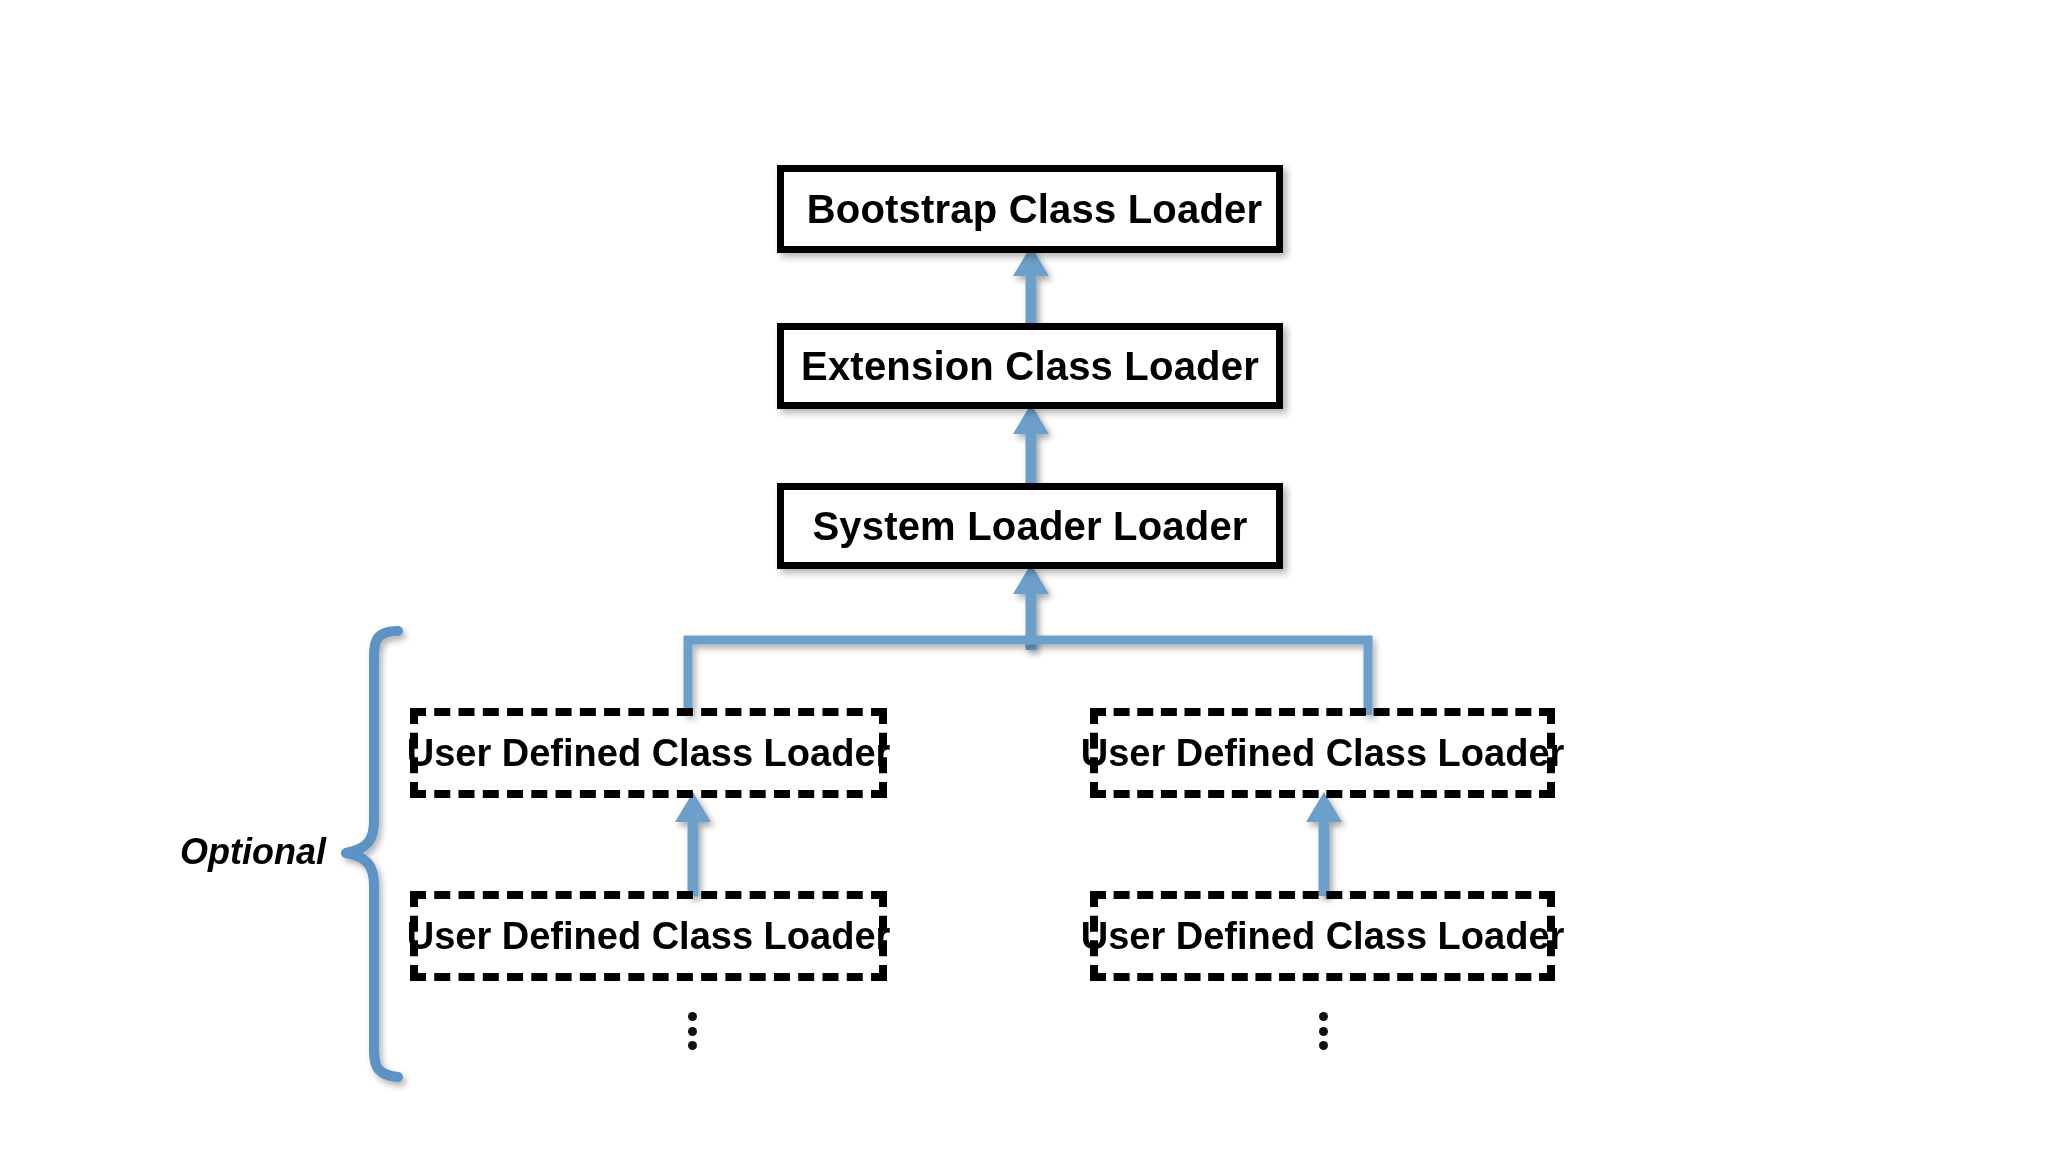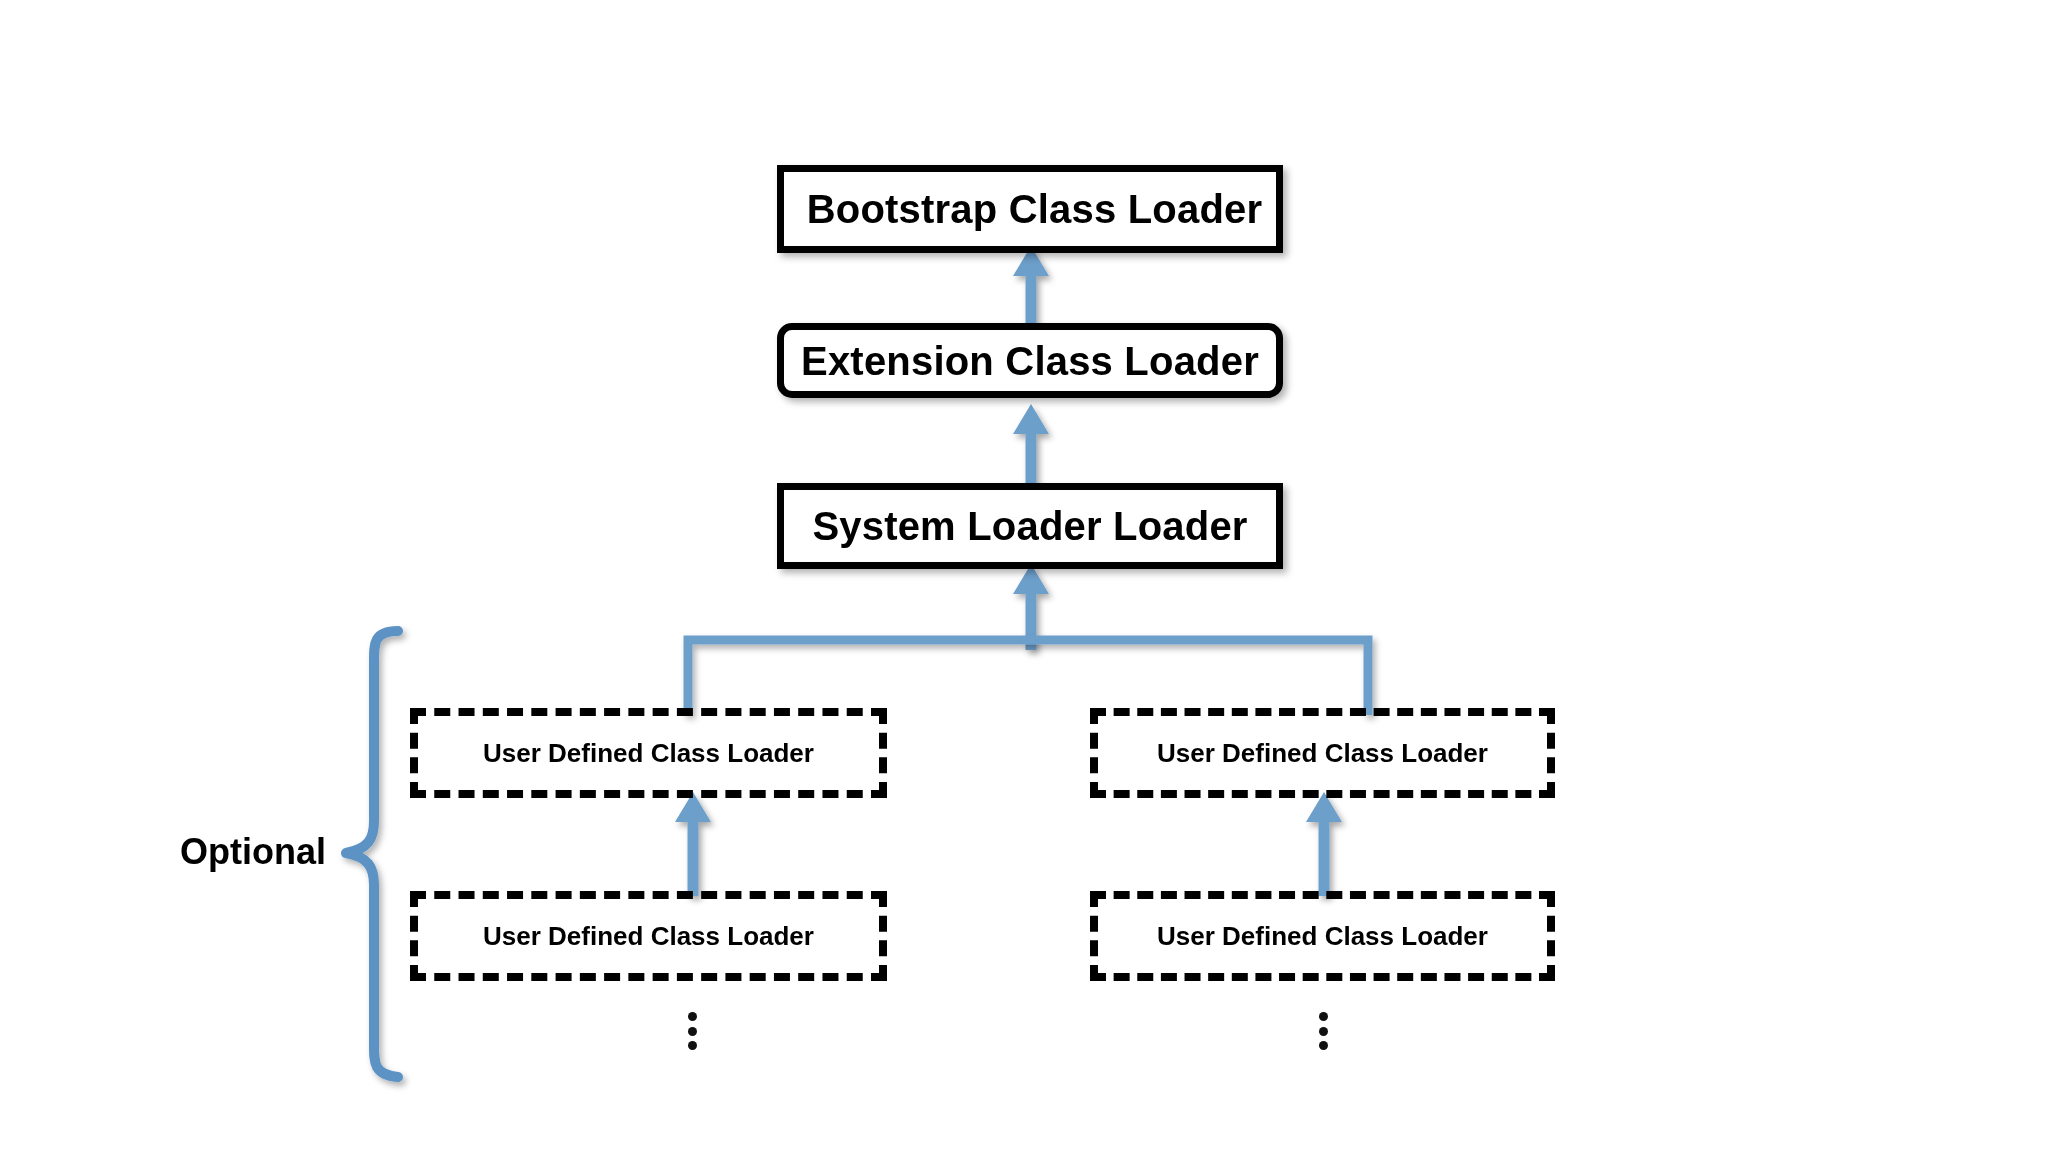--- a/index.html
+++ b/index.html
@@ -41,21 +41,21 @@
   .node-dashed {
     position: absolute;
     box-sizing: border-box;
     background: transparent;
     border: 8px dashed #000000;
     display: flex;
     align-items: center;
     justify-content: center;
   }
   .node-dashed .node-label {
-    font-size: 26px;
+    font-size: 38px;
     font-weight: bold;
     color: #000000;
     white-space: nowrap;
     line-height: 1;
   }
 
   
   .arrow-svg {
     position: absolute;
     overflow: visible;
@@ -184,27 +184,27 @@
       <path class="brace-path" stroke="#5b92c4" d="M 58 6
                C 34 6 34 18 34 36
                L 34 196
                C 34 214 28 224 6 228
                C 28 232 34 242 34 260
                L 34 420
                C 34 438 34 450 58 452"></path>
     </g>
   </svg>
 
-  <div class="optional-label" style="left:180px; top:834px;">Optional</div>
+  <div class="optional-label" style="left:180px; top:834px;font-style:italic;">Optional</div>
 
   <div class="node-solid" style="left:777px; top:165px; width:506px; height:88px;padding-left:9px;">
     <span class="node-label">Bootstrap Class Loader</span>
   </div>
 
-  <div class="node-solid" style="left:777px; top:323px; width:506px; height:75px;border-radius:15px;">
+  <div class="node-solid" style="left:777px; top:323px; width:506px; height:86px;">
     <span class="node-label">Extension Class Loader</span>
   </div>
 
   <div class="node-solid" style="left:777px; top:483px; width:506px; height:86px;">
     <span class="node-label">System Loader Loader</span>
   </div>
 
   <div class="node-dashed" style="left:410px; top:708px; width:477px; height:90px;">
     <span class="node-label">User Defined Class Loader</span>
   </div>

